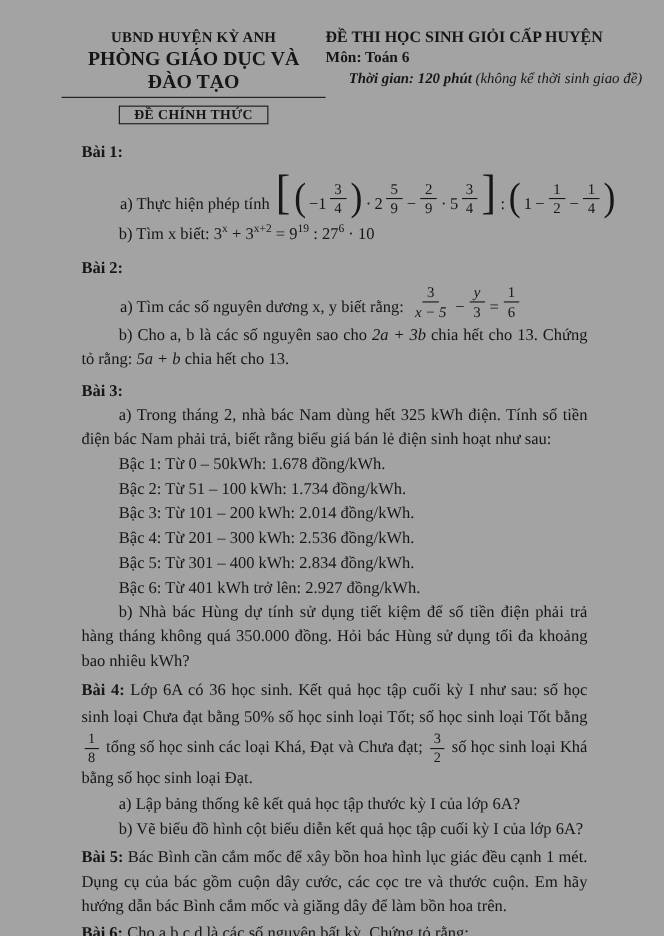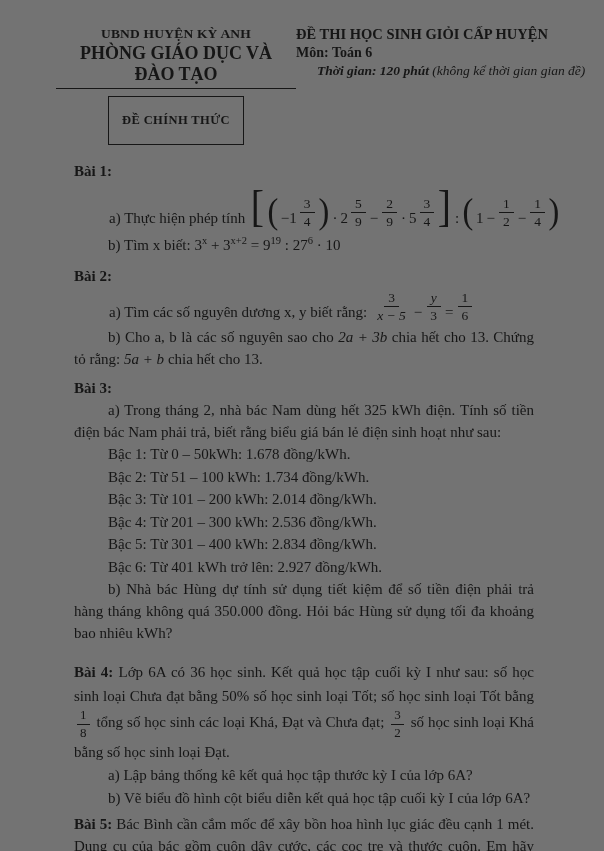--- a/index.html
+++ b/index.html
@@ -1,30 +1,30 @@
 <!DOCTYPE html>
 <html><head>
 <meta charset="utf-8">
 <style>
   html,body { margin:0; padding:0; background:#e8e8e8; }
   .page {
-    width:604px; height:851px; margin:0 auto; background:#737373;
+    width:604px; height:851px; margin:0 auto; background:#a3a3a3;
     color:#161616; font-family:"Liberation Serif","DejaVu Serif",serif;
     font-size:15px; overflow:hidden; box-sizing:border-box; position:relative;
   }
   
   .header { display:flex; padding:26px 6px 0 56px; }
   .h-left { width:240px; text-align:center; flex:0 0 auto; }
   .h-right { flex:1 1 auto; text-align:left; }
   .org1 { font-weight:bold; font-size:13.5px; letter-spacing:0.2px; }
   .org2-wrap { margin-top:1px; }
   .org2 { font-weight:bold; font-size:18px; display:inline-block;
           border-bottom:1.6px solid #161616; padding:0 2px 3px; }
   .stamp { display:inline-block; margin-top:7px; border:1.7px solid #161616;
-           padding:16px 13px; font-weight:bold; font-size:12.5px; letter-spacing:0.4px; }
+           padding:0 13px; font-weight:bold; font-size:12.5px; letter-spacing:0.4px; }
   .title { font-weight:bold; font-size:14.5px; }
   .year { font-weight:bold; font-size:14.5px; margin-top:2px; }
   .subject { font-weight:bold; font-size:14px; margin-top:2px; }
   .duration { font-size:13.5px; margin-top:2px; font-style:italic; }
   .duration .dur-main { font-weight:bold;margin-left:21px; }
   
   .doc-body { margin:15px 70px 0 74px; text-align:justify; line-height:22px; }
   .bai-head { font-weight:bold; }
   .sec-head { font-weight:bold; margin-top:7px; }
   .para { text-indent:34px; }
@@ -61,21 +61,21 @@
         <span class="org2">PHÒNG GIÁO DỤC VÀ ĐÀO TẠO</span>
       </div>
       <div>
         <span class="stamp">ĐỀ CHÍNH THỨC</span>
       </div>
     </div>
     <div class="h-right">
       <div class="title">ĐỀ THI HỌC SINH GIỎI CẤP HUYỆN</div>
       <div class="subject">Môn: Toán 6</div>
       <div class="duration">
-        <span class="dur-main">Thời gian: 120 phút </span><span>(không kể thời gian gian đề)</span>
+        <span class="dur-main">Thời gian: 120 phút </span><span>(không kể thời sinh giao đề)</span>
       </div>
     </div>
   </div>
 
   <div class="doc-body">
 
     <div class="sec-head" style="margin-top:2px;">Bài 1:</div>
     <div class="math-row">
       <span class="lbl">a) Thực hiện phép tính</span>
         <span class="big">[</span>
@@ -148,21 +148,21 @@
     <div class="sec-head">Bài 3:</div>
     <div class="para">a) Trong tháng 2, nhà bác Nam dùng hết 325 kWh điện. Tính số tiền điện bác Nam phải trả, biết rằng biểu giá bán lẻ điện sinh hoạt như sau:</div>
     <div class="tier">Bậc 1: Từ 0 – 50kWh: 1.678 đồng/kWh.</div>
     <div class="tier">Bậc 2: Từ 51 – 100 kWh: 1.734 đồng/kWh.</div>
     <div class="tier">Bậc 3: Từ 101 – 200 kWh: 2.014 đồng/kWh.</div>
     <div class="tier">Bậc 4: Từ 201 – 300 kWh: 2.536 đồng/kWh.</div>
     <div class="tier">Bậc 5: Từ 301 – 400 kWh: 2.834 đồng/kWh.</div>
     <div class="tier">Bậc 6: Từ 401 kWh trở lên: 2.927 đồng/kWh.</div>
     <div class="para">b) Nhà bác Hùng dự tính sử dụng tiết kiệm để số tiền điện phải trả hàng tháng không quá 350.000 đồng. Hỏi bác Hùng sử dụng tối đa khoảng bao nhiêu kWh?</div>
 
-    <div class="rich-para" style="margin-top:16px;">
+    <div class="rich-para" style="margin-top:4px;">
       <span class="bai-head">Bài 4:</span><span> Lớp 6A có 36 học sinh. Kết quả học tập cuối kỳ I như sau: số học sinh loại Chưa đạt bằng 50% số học sinh loại Tốt; số học sinh loại Tốt bằng </span><span class="inline-frac">
           <span class="n">1</span>
           <span class="d">8</span>
         </span><span> tổng số học sinh các loại Khá, Đạt và Chưa đạt; </span><span class="inline-frac">
           <span class="n">3</span>
           <span class="d">2</span>
         </span><span> số học sinh loại Khá bằng số học sinh loại Đạt.</span>
     </div>
     <div class="para" style="line-height:23px;">a) Lập bảng thống kê kết quả học tập thước kỳ I của lớp 6A?</div>
     <div class="para" style="line-height:23px;">b) Vẽ biểu đồ hình cột biểu diễn kết quả học tập cuối kỳ I của lớp 6A?</div>

